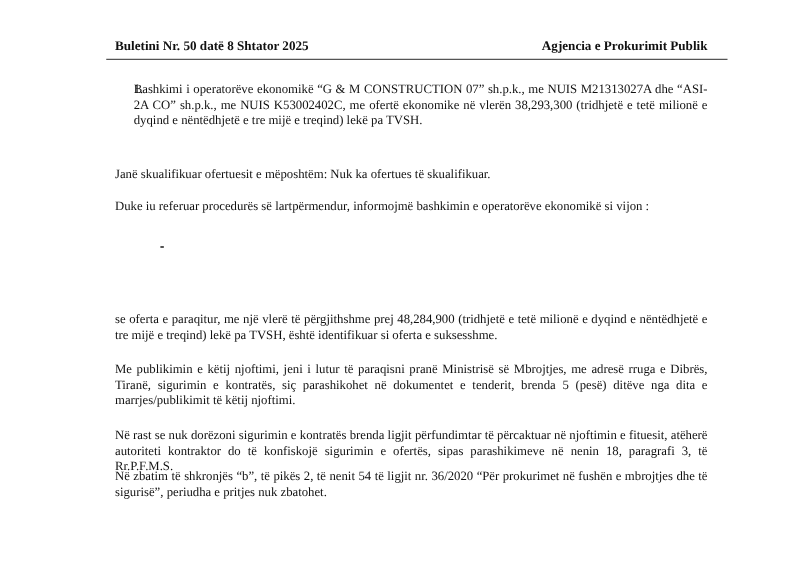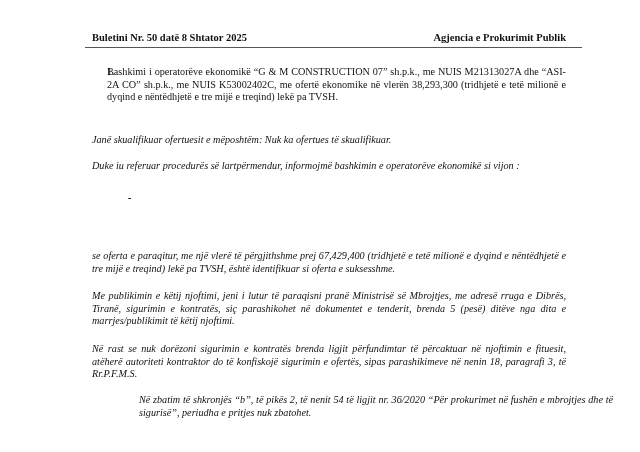--- a/index.html
+++ b/index.html
@@ -5,21 +5,21 @@
   html, body { margin: 0; padding: 0; background: #ffffff; }
   body { width: 640px; height: 452px; overflow: hidden; position: relative;
          font-family: "Liberation Serif", serif; color: #111; }
   .page { position: absolute; left: 0; top: 0; width: 640px; height: 452px; }
   .header { position: absolute; left: 92px; top: 32px; width: 474px; height: 12px;
             font-weight: bold; font-size: 10.5px; }
   .header .left { position: absolute; left: 0; top: 0; text-align: right; }
   .header .right { position: absolute; right: 0; top: 0; margin-left: 28px; }
   .rule { position: absolute; left: 85px; top: 47px; width: 497px; height: 1.3px; background: #555; }
   .p { position: absolute; left: 92px; width: 474px; font-size: 10.2px; line-height: 12.6px;
-       text-align: justify; font-style: italic; }
+       text-align: justify; }
   .ol { position: absolute; left: 107px; top: 66px; width: 459px; font-size: 10.2px; line-height: 12.6px; }
   .ol .num { position: absolute; left: 0; top: 0; }
   .ol .txt { text-align: justify; }
   .bullets { position: absolute; left: 128px; top: 192px; width: 440px; font-size: 10.2px; line-height: 12.6px; }
   .bullet { position: relative; padding-left: 16px; }
   .bullet .dash { position: absolute; left: 0; top: 0; }
 </style>
 </head>
 <body>
 
@@ -40,17 +40,17 @@
 
   <div class="bullets">
     <div class="bullet">
       <span class="dash">-</span>
     </div>
     <div class="bullet">
       <span class="dash">-</span>
     </div>
   </div>
 
-  <div class="p" style="top:250px;">se oferta e paraqitur, me një vlerë të përgjithshme prej 67,429,400 (tridhjetë e tetë milionë e dyqind e nëntëdhjetë e tre mijë e treqind) lekë pa TVSH, është identifikuar si oferta e suksesshme.</div>
+  <div class="p" style="top:250px;">se oferta e paraqitur, me një vlerë të përgjithshme prej 48,284,900 (tridhjetë e tetë milionë e dyqind e nëntëdhjetë e tre mijë e treqind) lekë pa TVSH, është identifikuar si oferta e suksesshme.</div>
   <div class="p" style="top:290px;">Me publikimin e këtij njoftimi, jeni i lutur të paraqisni pranë Ministrisë së Mbrojtjes, me adresë rruga e Dibrës, Tiranë, sigurimin e kontratës, siç parashikohet në dokumentet e tenderit, brenda  5 (pesë) ditëve nga dita e marrjes/publikimit të këtij njoftimi.</div>
   <div class="p" style="top:343px;">Në rast se nuk dorëzoni sigurimin e kontratës brenda ligjit përfundimtar të përcaktuar në njoftimin e fituesit, atëherë autoriteti kontraktor do të konfiskojë sigurimin e ofertës, sipas parashikimeve në nenin 18, paragrafi 3, të Rr.P.F.M.S.</div>
-  <div class="p" style="top:394px;margin-left:47px;">Në zbatim të shkronjës “b”, të pikës 2, të nenit 54 të ligjit nr. 36/2020 “Për prokurimet në fushën e mbrojtjes dhe të sigurisë”, periudha e pritjes nuk zbatohet.</div>
+  <div class="p" style="top:376px;">Në zbatim të shkronjës “b”, të pikës 2, të nenit 54 të ligjit nr. 36/2020 “Për prokurimet në fushën e mbrojtjes dhe të sigurisë”, periudha e pritjes nuk zbatohet.</div>
 </div>
 
 </body></html>

